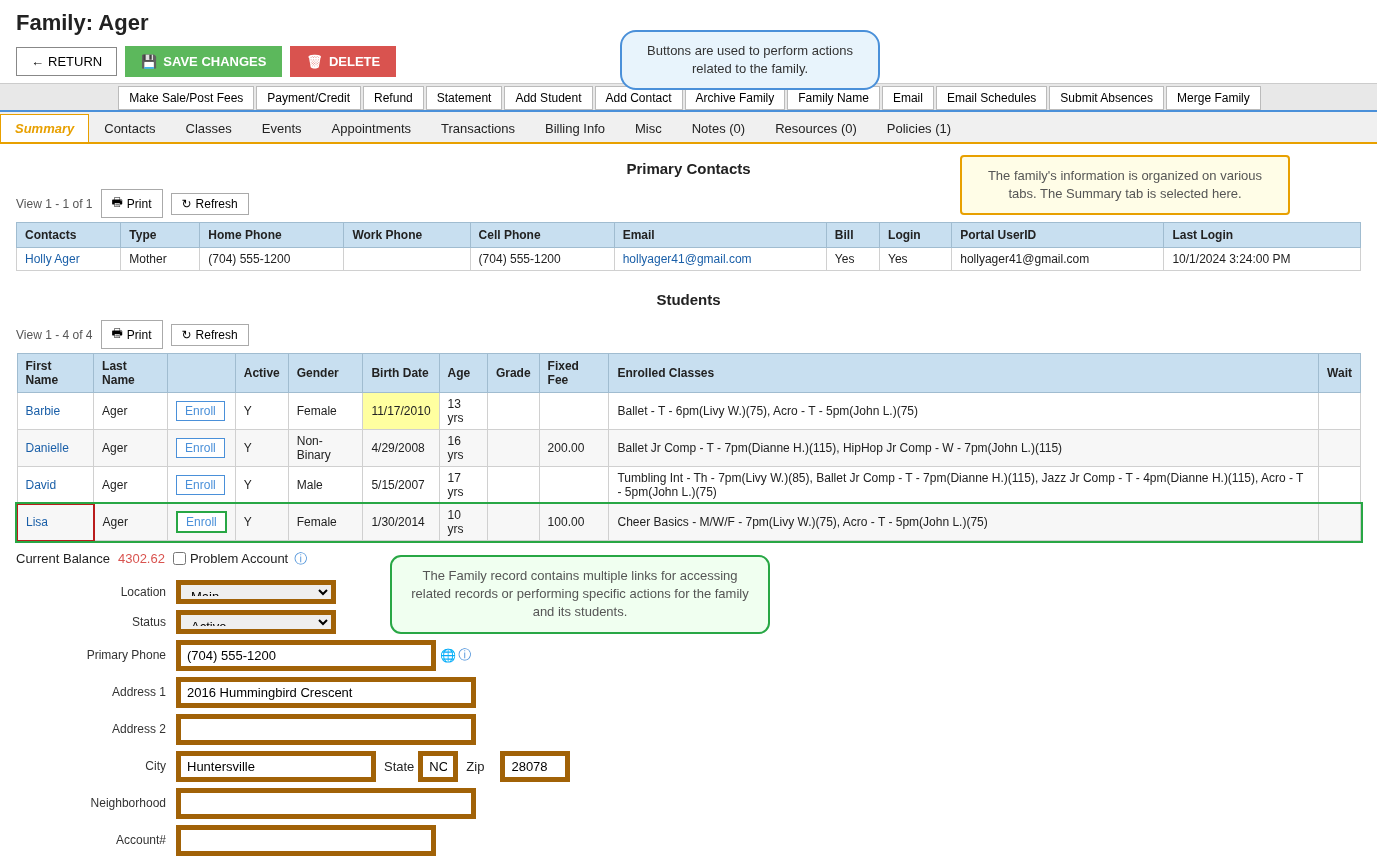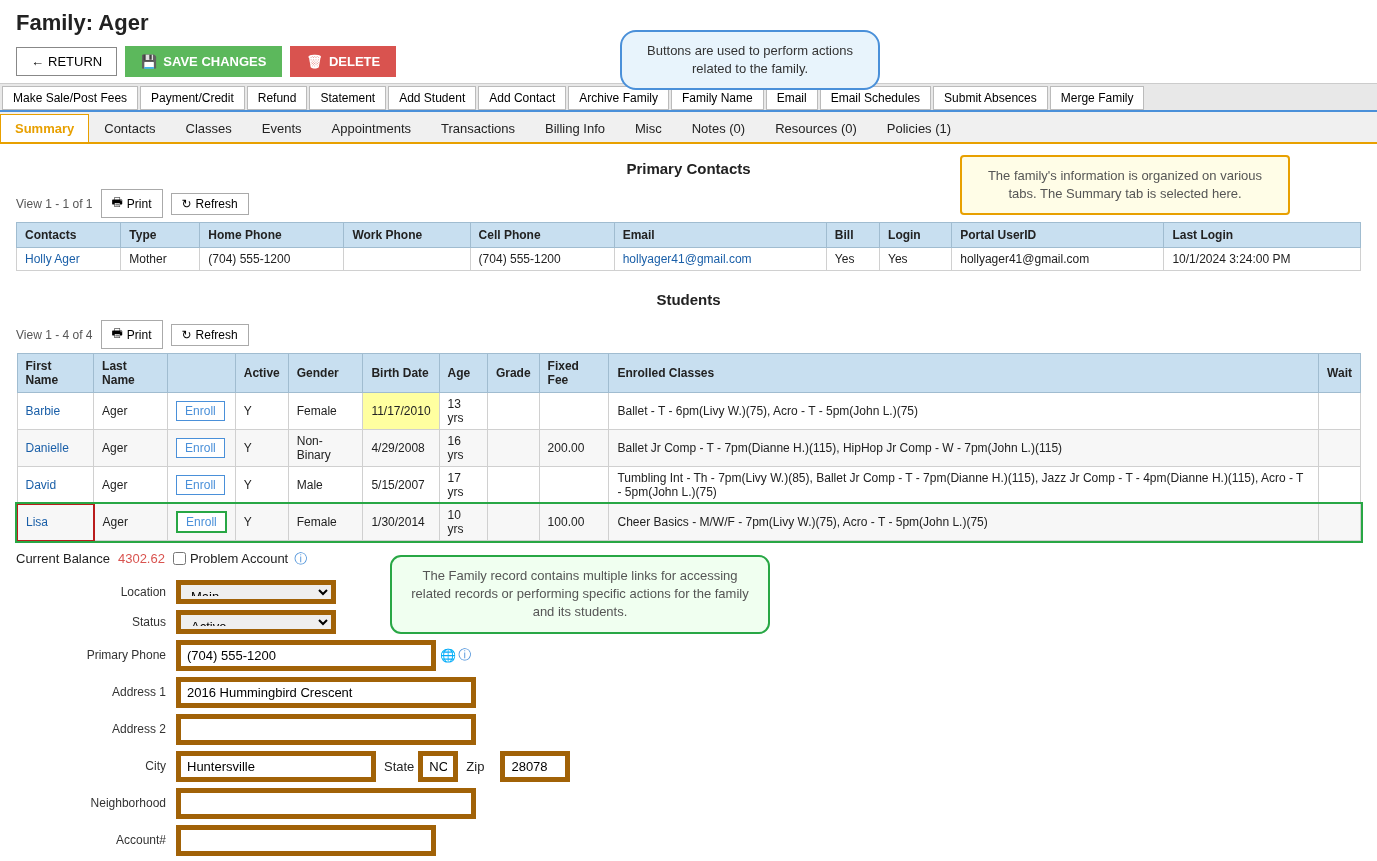--- a/index.html
+++ b/index.html
@@ -7,27 +7,27 @@
 
     
     .page-header { padding: 10px 16px 6px; border-bottom: 1px solid #ccc; }
     .page-title { font-size: 22px; font-weight: bold; margin-bottom: 10px; }
     .toolbar { display: flex; align-items: center; gap: 8px; }
     .btn-return { background: #fff; border: 1px solid #888; padding: 6px 14px; cursor: pointer; display: flex; align-items: center; gap: 4px; font-size: 13px; }
     .btn-save { background: #5cb85c; color: #fff; border: none; padding: 8px 16px; cursor: pointer; font-size: 13px; font-weight: bold; display: flex; align-items: center; gap: 6px; }
     .btn-delete { background: #d9534f; color: #fff; border: none; padding: 8px 16px; cursor: pointer; font-size: 13px; font-weight: bold; display: flex; align-items: center; gap: 6px; }
 
     
-    .action-tabs { display: flex; flex-wrap: wrap; background: #e8e8e8; border-bottom: 2px solid #4a90d9; padding: 2px 0 0 2px; gap: 2px; }
+    .action-tabs { display: flex; flex-wrap: wrap; background: #e8e8e8; border-bottom: 2px solid #4a90d9; padding: 2px 0 0 2px; gap: 2px; justify-content: center; }
     .action-tab { background: #fff; border: 1px solid #bbb; padding: 4px 10px; cursor: pointer; font-size: 12px; white-space: nowrap; }
 
     
     .section-tabs { display: flex; background: #f0f0f0; border-bottom: 2px solid #e8a000; padding-top: 2px; }
     .section-tab { padding: 6px 14px; cursor: pointer; font-size: 13px; border: 1px solid transparent; border-bottom: none; }
-    .section-tab.active { background: #fff; border-color: #e8a000; font-weight: bold; color: #e8a000; }
+    .section-tab.active { background: #fff; border-color: #e8a000; font-weight: bold; color: #e8a000; font-style: italic; }
 
     
     .content { padding: 10px 16px; }
 
     
     .section-header { text-align: center; font-weight: bold; font-size: 15px; padding: 6px 0; }
 
     
     .table-controls { display: flex; align-items: center; gap: 8px; margin: 6px 0 4px; }
     .view-label { font-size: 12px; color: #555; }

